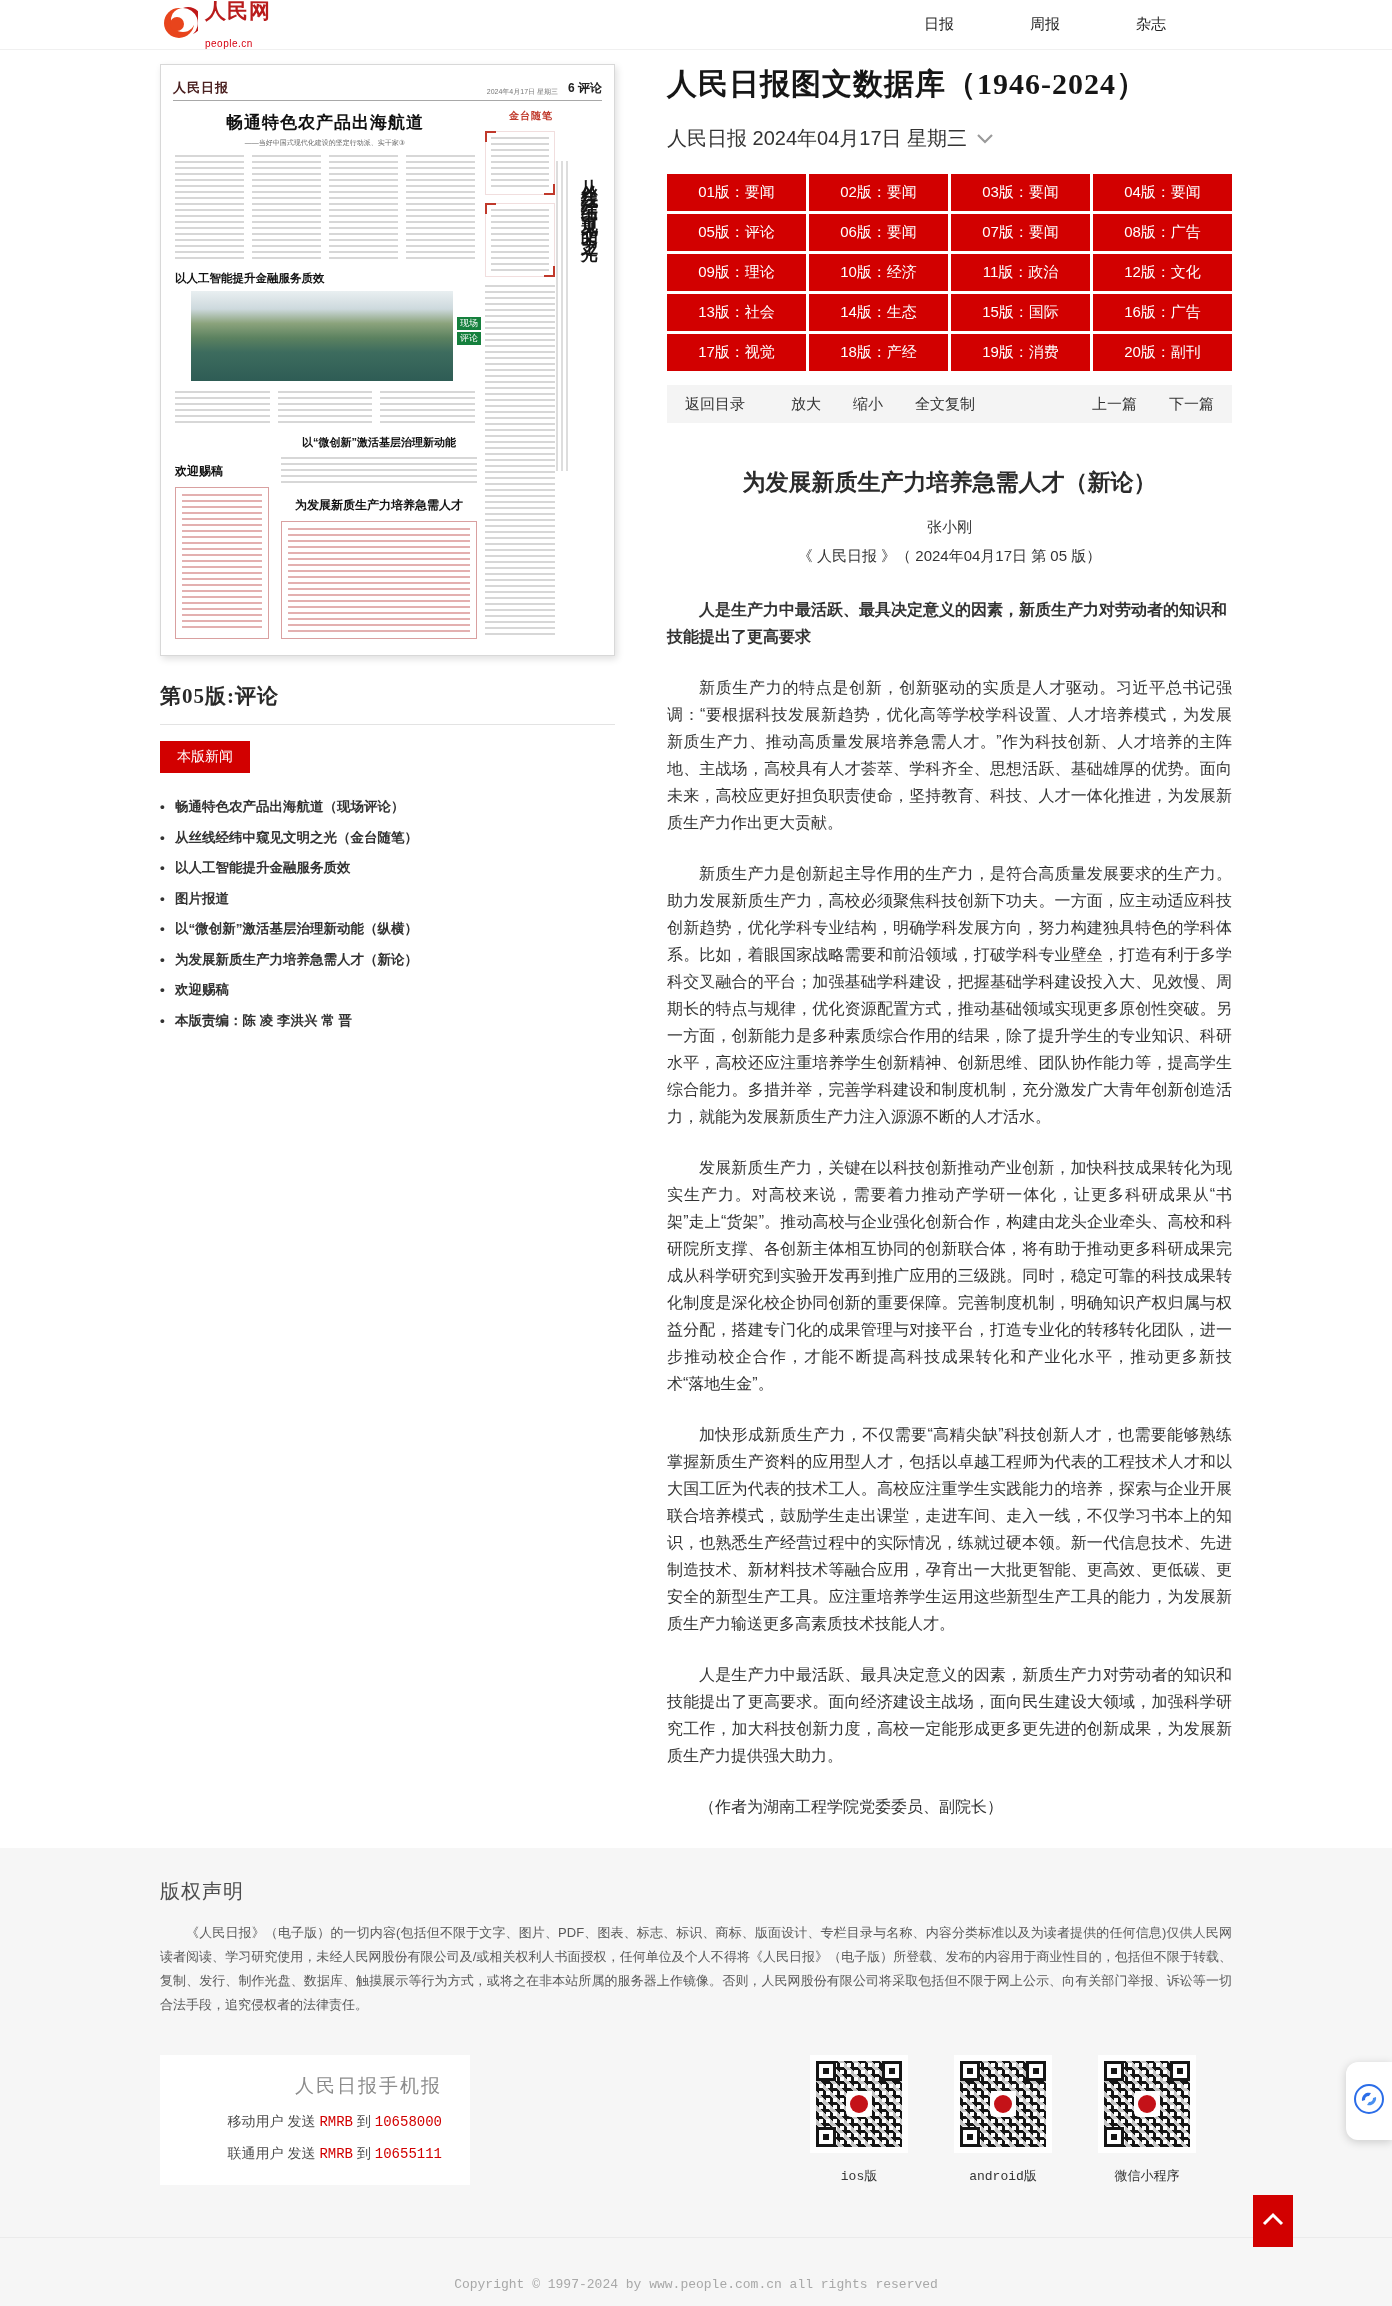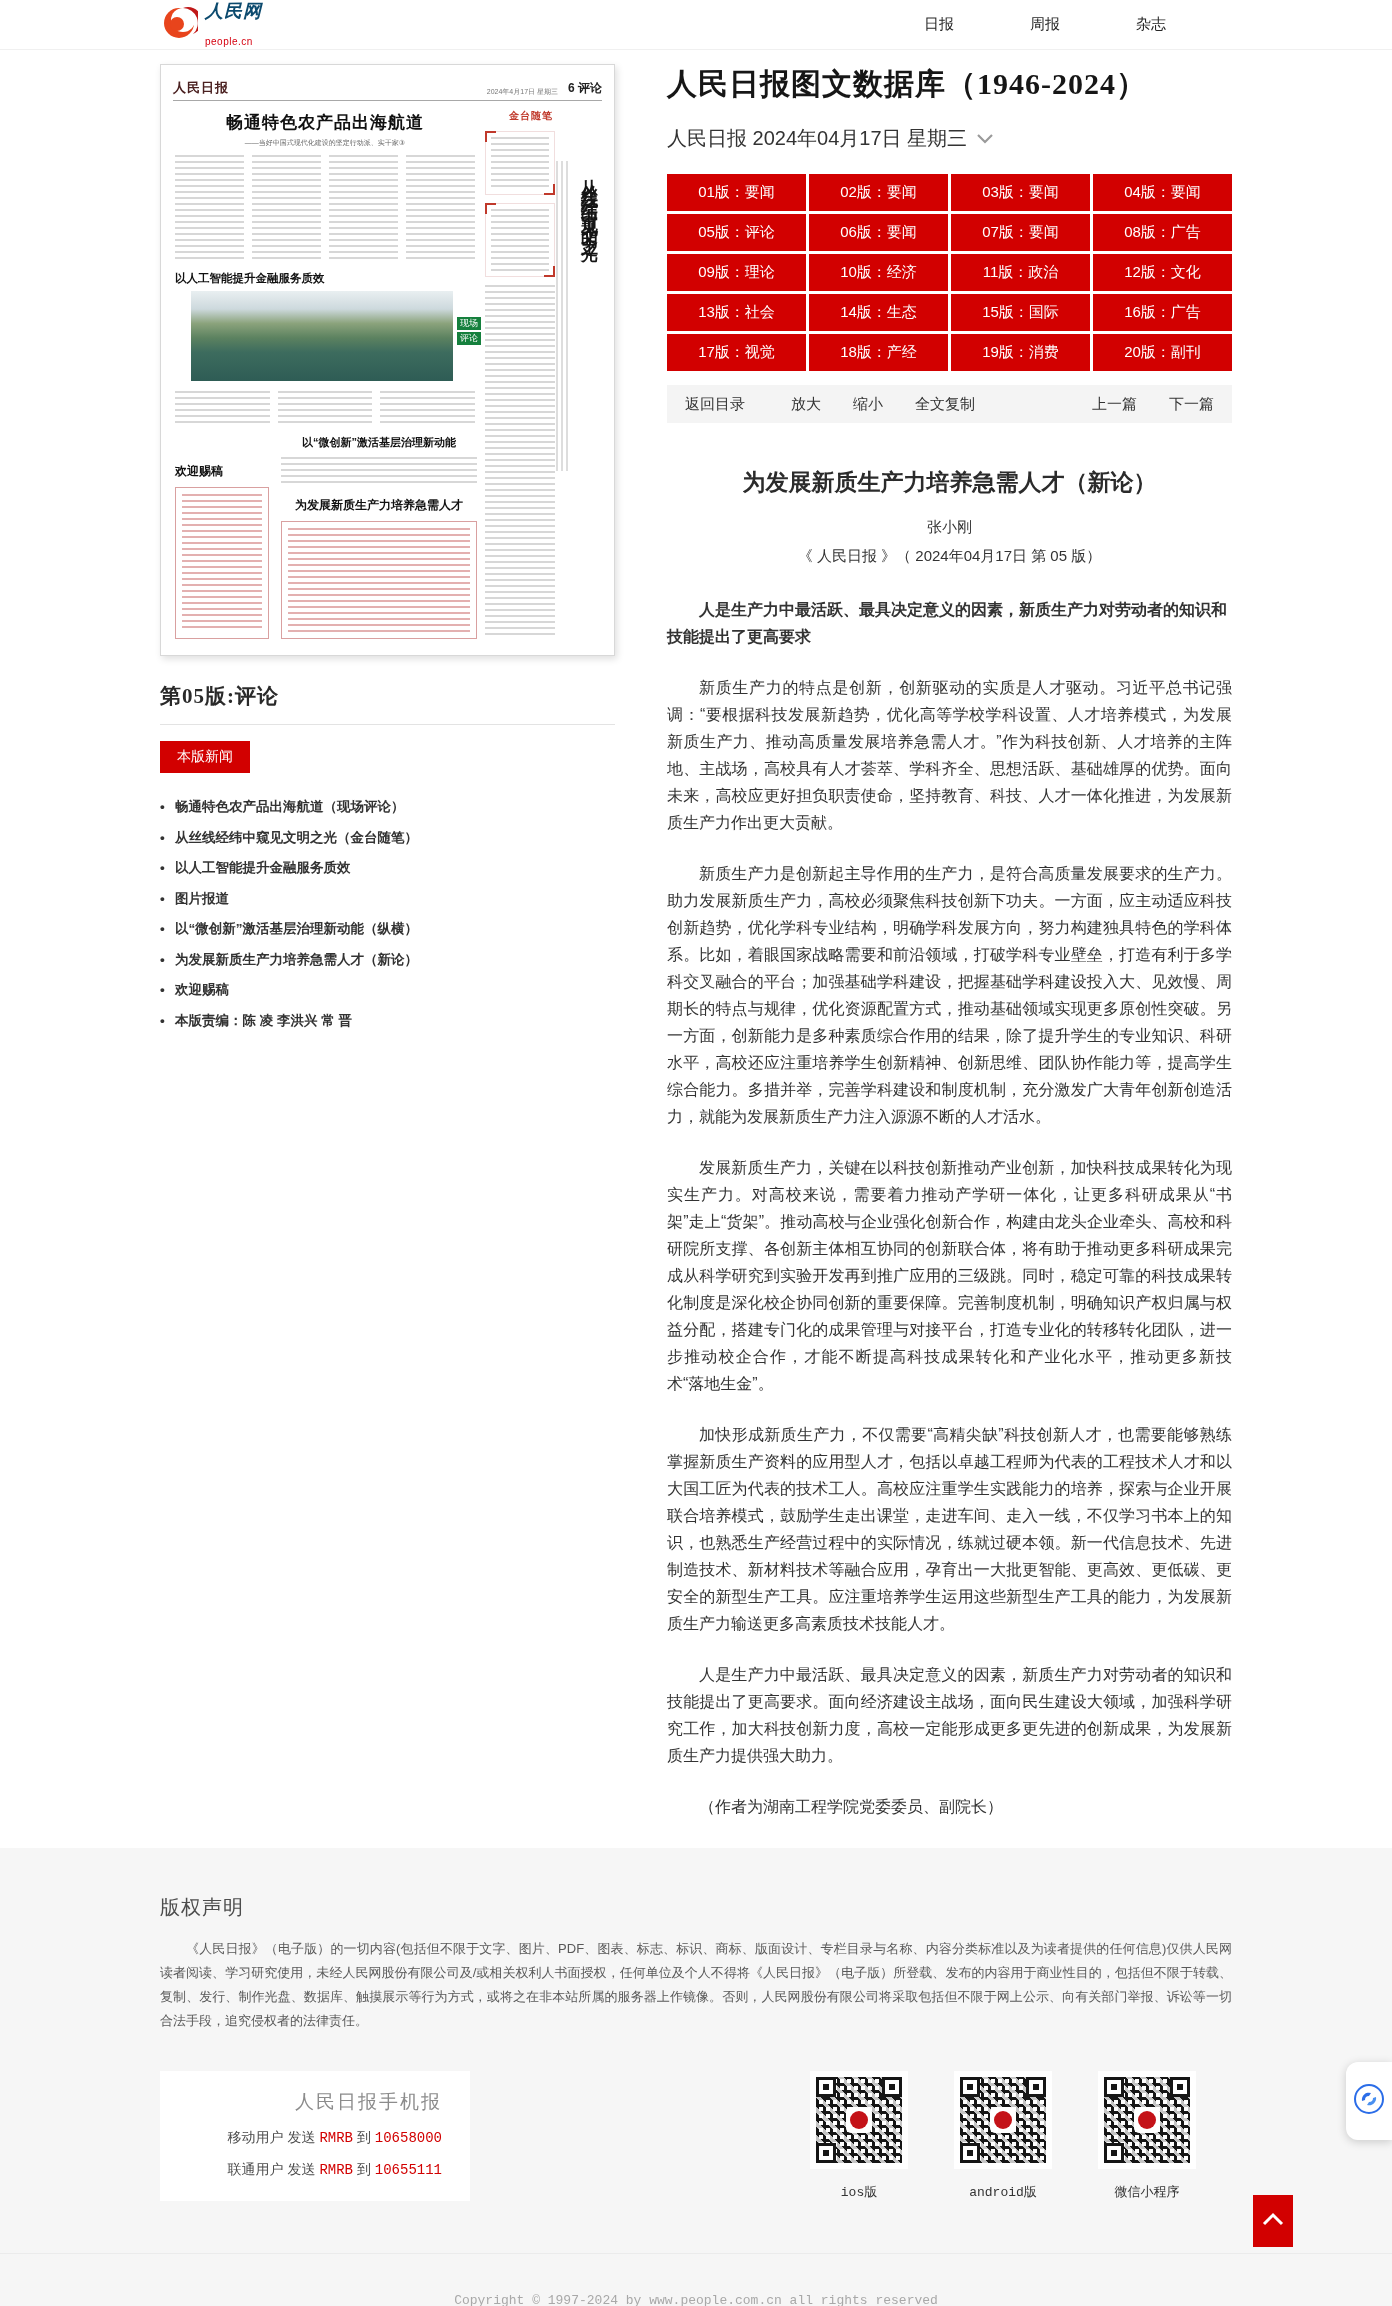--- a/index.html
+++ b/index.html
@@ -8,21 +8,21 @@
     background: #fff; color: #333; position: relative;
     font-family: "Liberation Sans", "DejaVu Sans", sans-serif;
   }
   .container { width: 1072px; margin: 0 auto; }
 
   
   .site-header { height: 50px; border-bottom: 1px solid #f0f0f0; }
   .site-header .container { height: 100%; display: flex; align-items: center; }
   .logo { display: flex; align-items: center; gap: 7px; cursor: pointer; }
   .logo-txt { line-height: 1; }
-  .logo-cn { font-size: 18px; font-weight: 700; color: #0c4a6e; font-family: "Liberation Serif","DejaVu Serif",serif; font-style: italic; letter-spacing: 1px; }
+  .logo-cn { font-size: 21px; font-weight: 700; color: #b91c1c; font-family: "Liberation Serif","DejaVu Serif",serif; letter-spacing: 1px; }
   .logo-en { font-size: 10px; color: #d6000f; margin-top: 17px; letter-spacing: .5px; }
   .top-nav { margin-left: auto; margin-right: 66px; display: flex; gap: 76px; font-size: 15px; color: #262626; }
   .top-nav span { cursor: pointer; }
 
   
   .main-flex { display: flex; justify-content: space-between; padding-top: 14px; }
   .left-col { width: 455px; }
   .right-col { width: 565px; margin-left: 32px; }
 
   
@@ -97,21 +97,21 @@
   
   .art-title { margin-top: 44px; text-align: center; font-size: 23px; font-weight: 700; color: #2b2b2b; }
   .art-author { margin-top: 20px; text-align: center; font-size: 15px; color: #333; }
   .art-source { margin-top: 10px; text-align: center; font-size: 15px; color: #333; }
   .art-lead { margin-top: 30px; font-weight: 700; font-size: 16px; line-height: 27px; text-indent: 2em; color: #333; }
   .art-body p { font-size: 16px; line-height: 27px; margin-top: 24px; text-indent: 2em; text-align: justify; color: #333; }
   .art-note { margin-top: 24px; font-size: 16px; line-height: 27px; text-indent: 2em; color: #333; }
 
   
   .bottom { margin-top: 28px; background: #f6f6f6; padding-top: 30px; position: relative; }
-  .cp-title { font-size: 20px; color: #4d4d4d; letter-spacing: 1px; margin-top: 16px; }
+  .cp-title { font-size: 20px; color: #4d4d4d; letter-spacing: 1px; }
   .cp-text { margin-top: 16px; font-size: 13px; color: #595959; line-height: 24px; text-indent: 2em; text-align: justify; }
   .bottom-row { margin-top: 38px; display: flex; align-items: flex-start; }
   .mobile-box { background: #fff; width: 310px; padding: 18px 28px 22px; text-align: right; }
   .mobile-title { font-size: 19px; color: #8c8c8c; letter-spacing: 2px; }
   .mobile-row { margin-top: 14px; font-size: 14px; color: #4d4d4d; }
   .mobile-row .red { color: #d20000; font-family: "Liberation Mono","DejaVu Sans Mono",monospace; }
   .qr-group { margin-left: auto; margin-right: 36px; display: flex; gap: 46px; }
   .qr-item { text-align: center; }
   .qr { width: 98px; height: 98px; background: #fff; padding: 6px; position: relative; }
   .qr-px { width: 100%; height: 100%;

